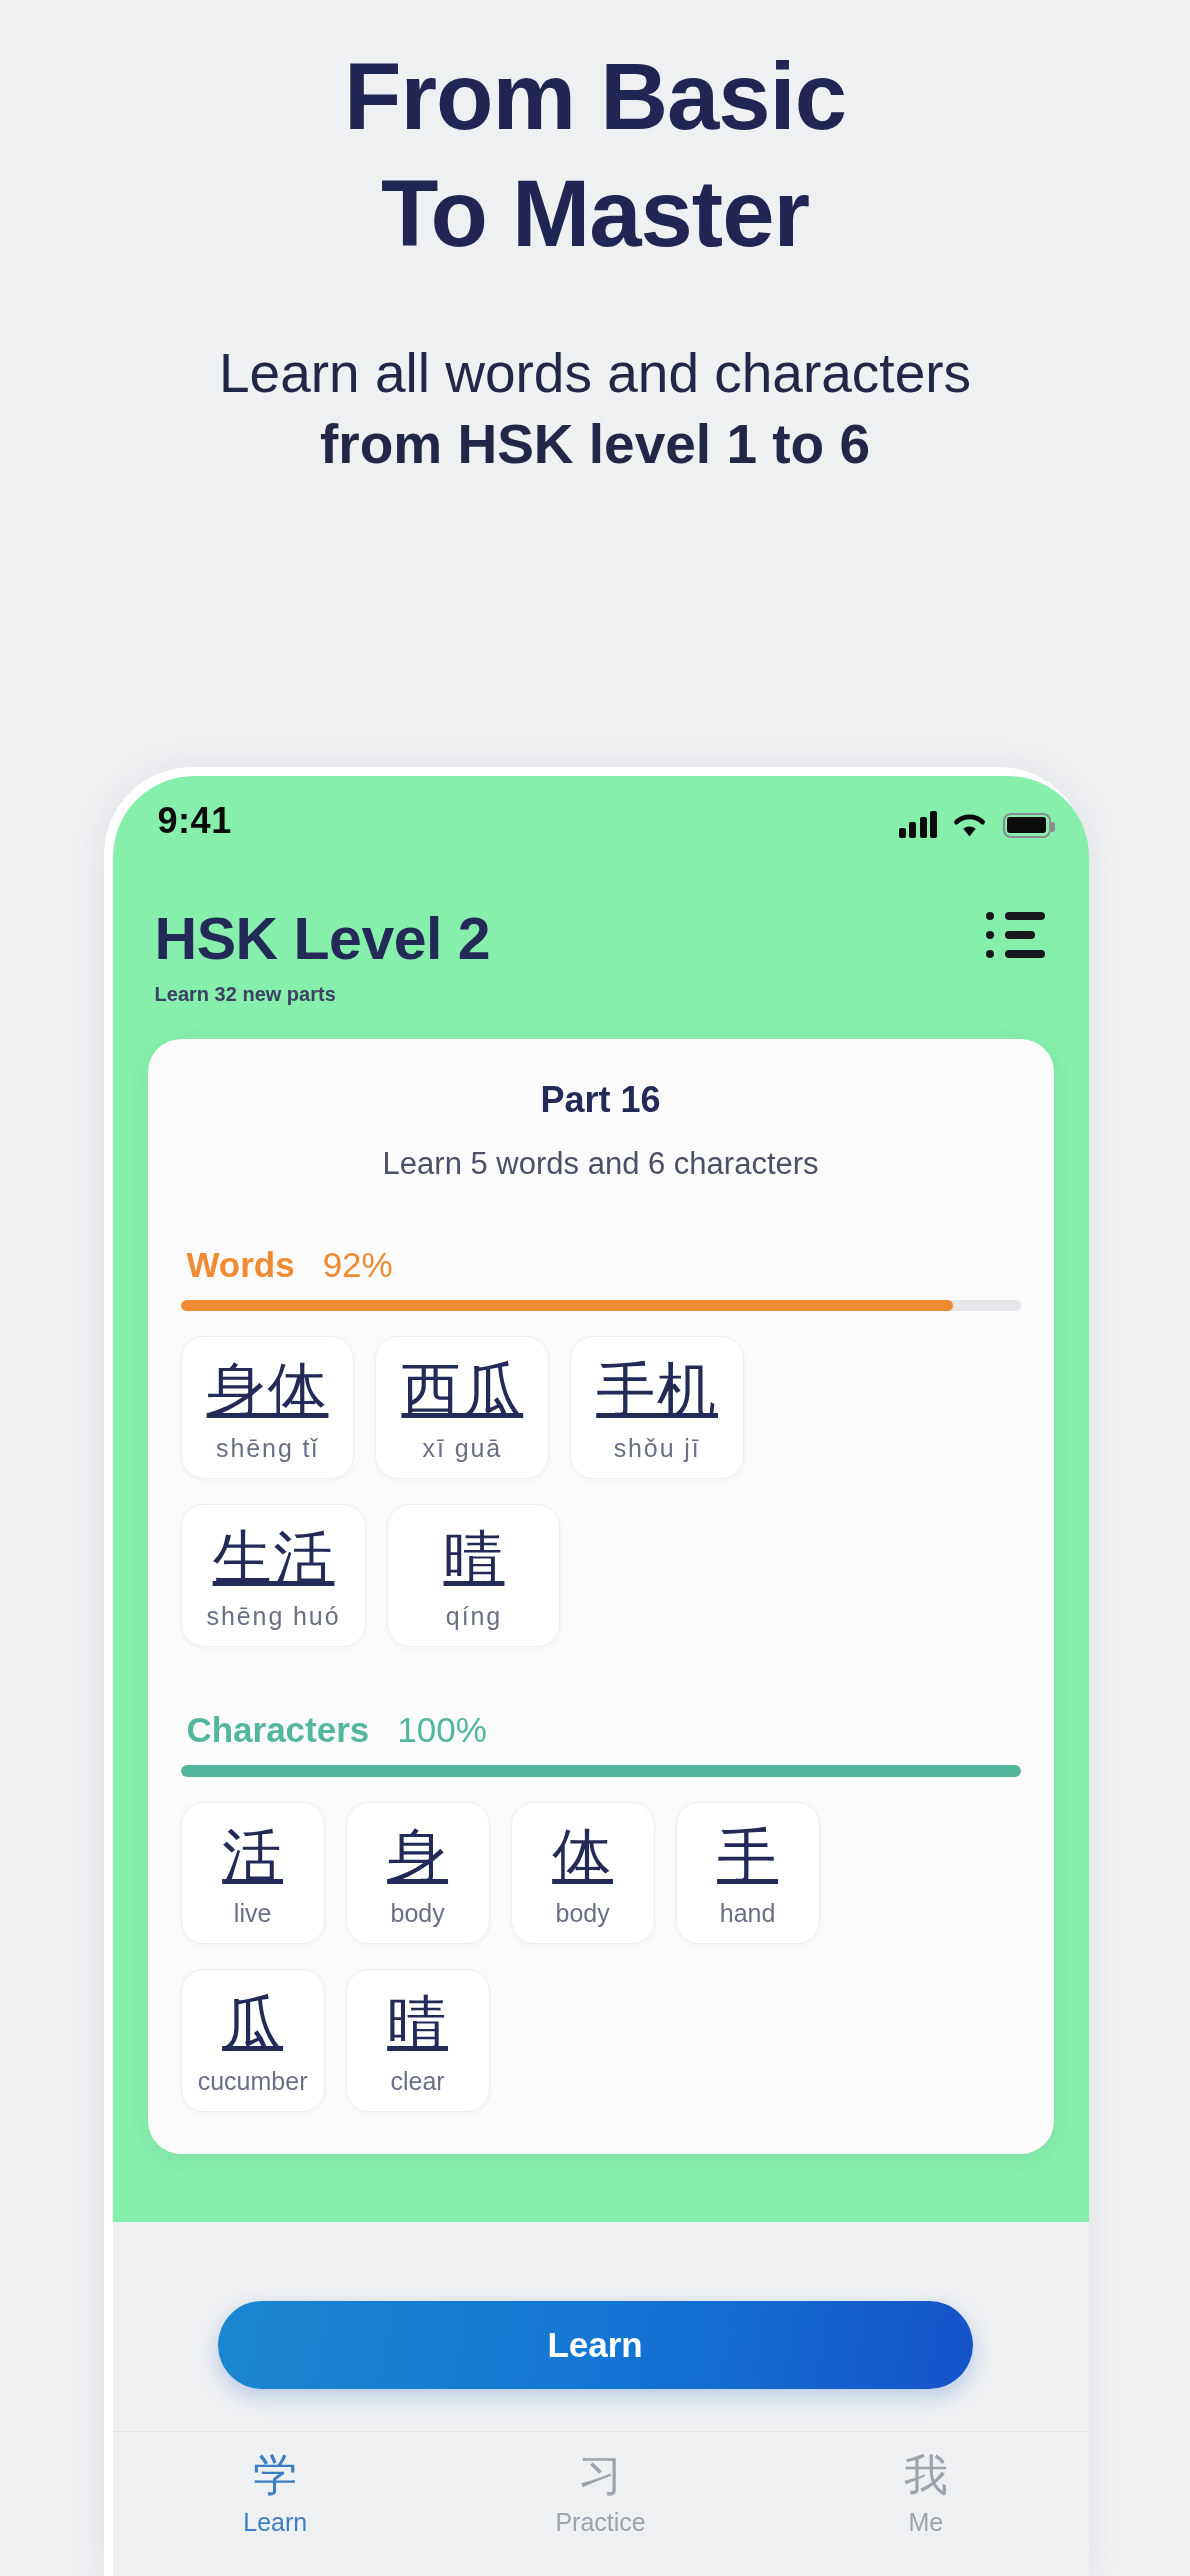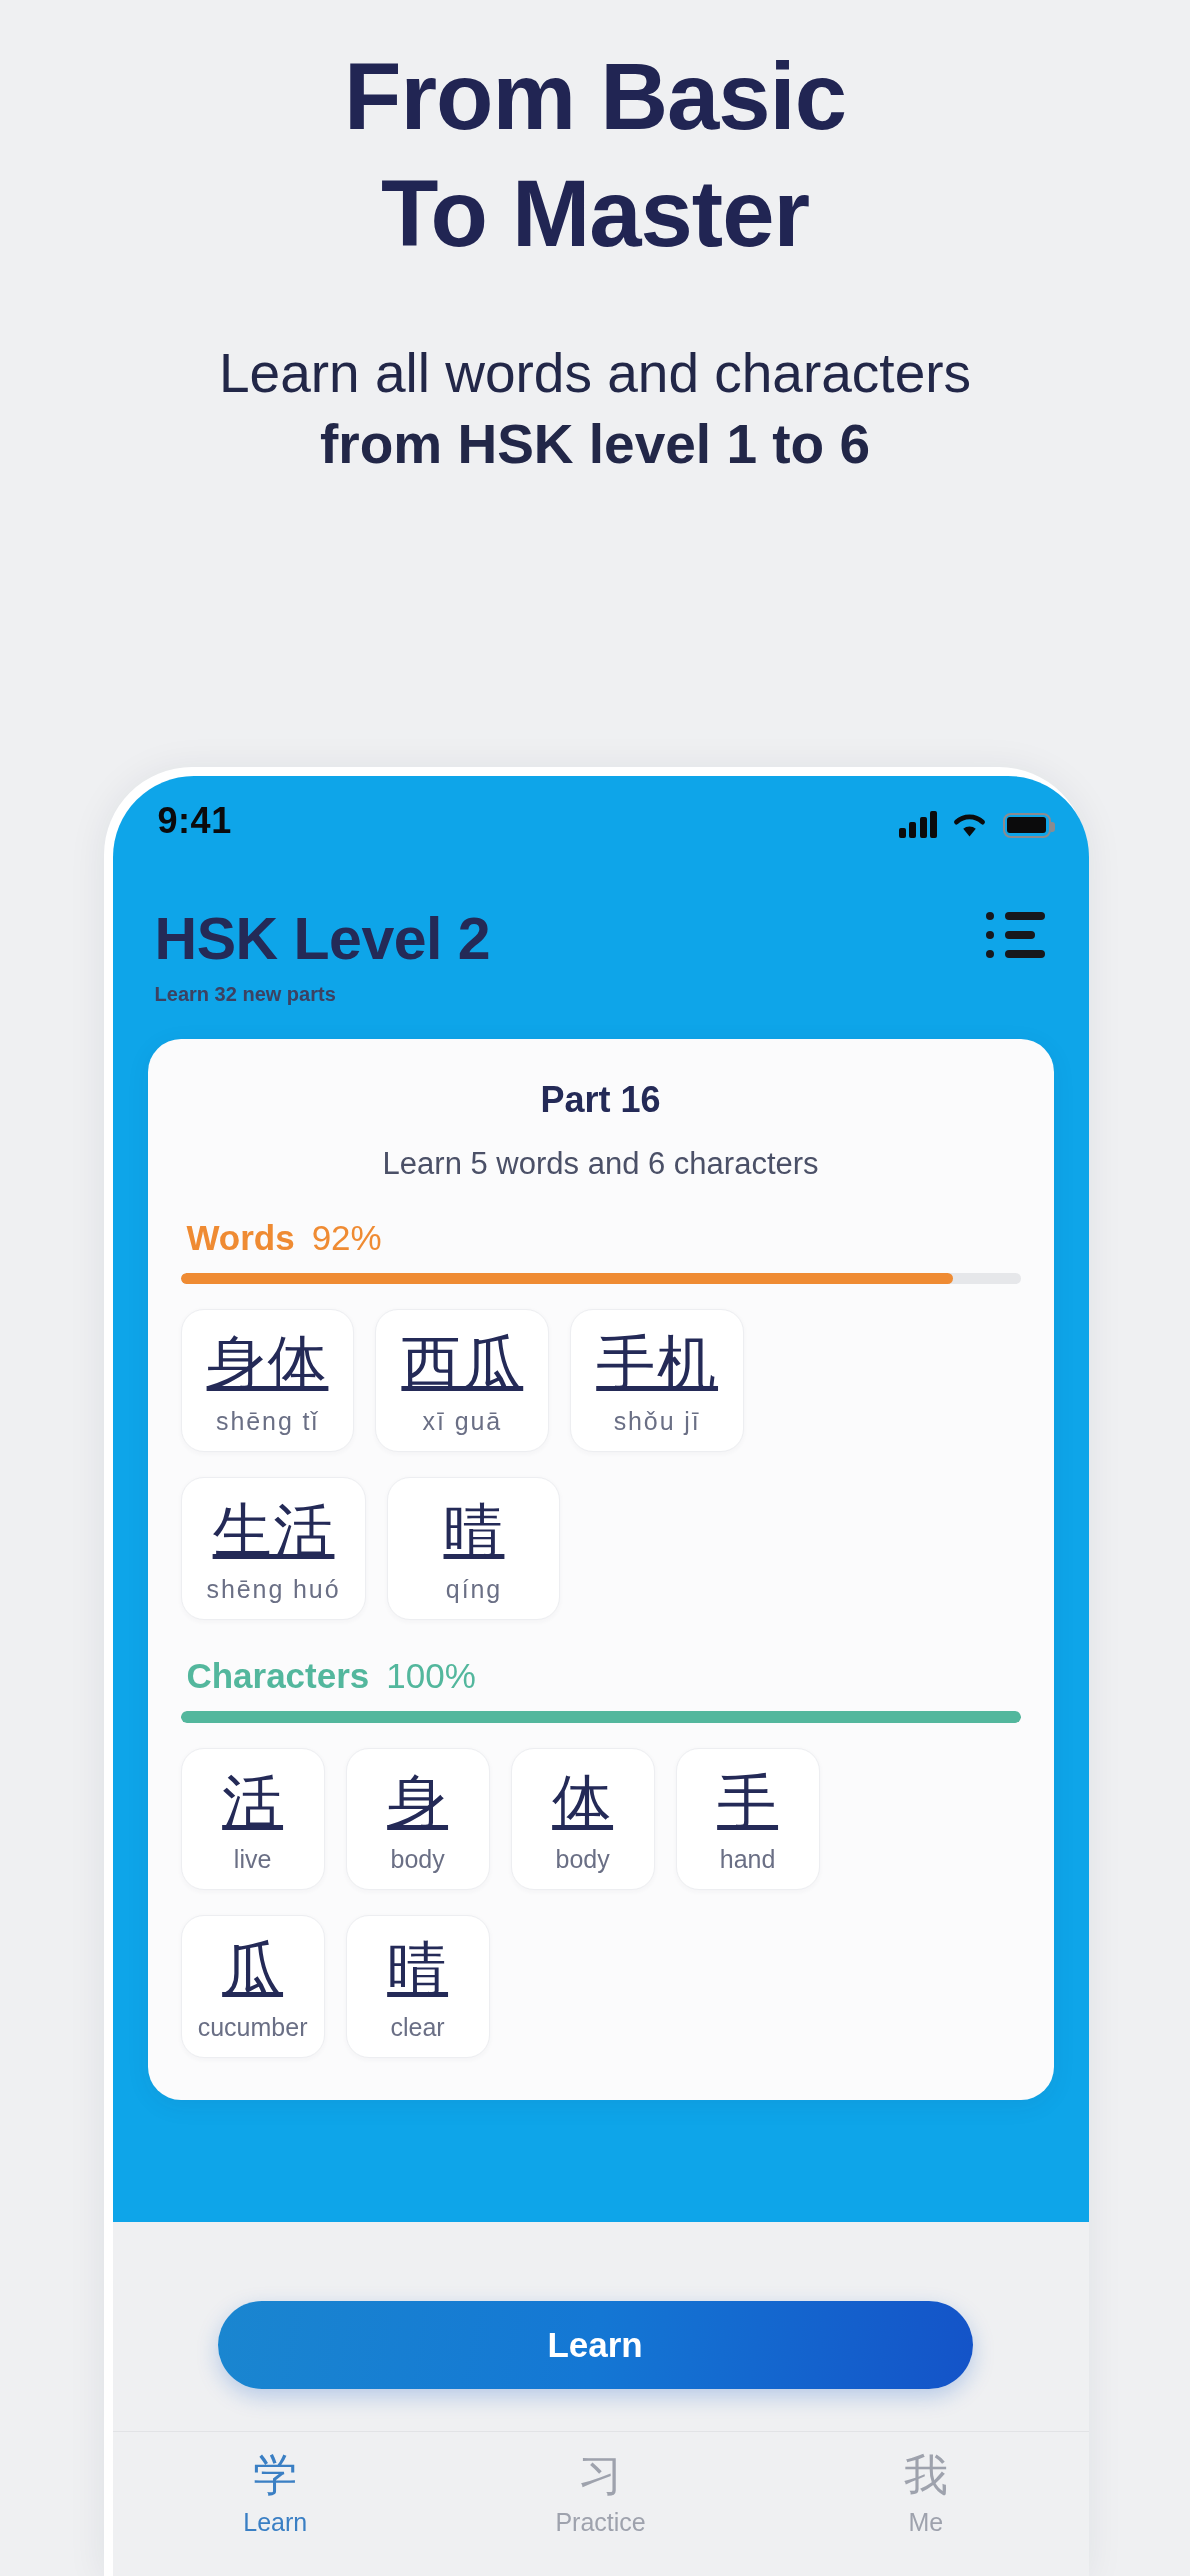--- a/index.html
+++ b/index.html
@@ -45,21 +45,21 @@
     left:0; top:0;
     width:983px; height:1809px;
     background:#ffffff;
     border-radius:88px 88px 0 0;
     box-shadow:0 3.8px 38px rgba(30,35,70,0.08);
   }
   .phone-screen {
     position:absolute;
     left:8.6px; top:8.6px;
     width:976px; height:1801px;
-    background:#0ea5e9;
+    background:#86efac;
     border-radius:81px 81px 0 0;
     overflow:hidden;
   }
 
   
   .status-bar {
     position:relative;
     height:88px;
   }
   .status-time {
@@ -146,24 +146,24 @@
     color:#242a57;
   }
   .part-sub {
     margin-top:25px;
     text-align:center;
     font-size:31px;
     color:#4b5067;
   }
 
   .section-head {
-    margin-top:36px;
+    margin-top:63px;
     display:flex;
     align-items:baseline;
-    gap:17px;
+    gap:28px;
     padding-left:5.8px;
   }
   .section-name { font-size:35px; font-weight:bold; }
   .section-pct  { font-size:35px; font-weight:normal; }
   .progress-track {
     margin-top:15.3px;
     height:11.5px;
     border-radius:5.8px;
     background:#e6e7ea;
     overflow:hidden;

